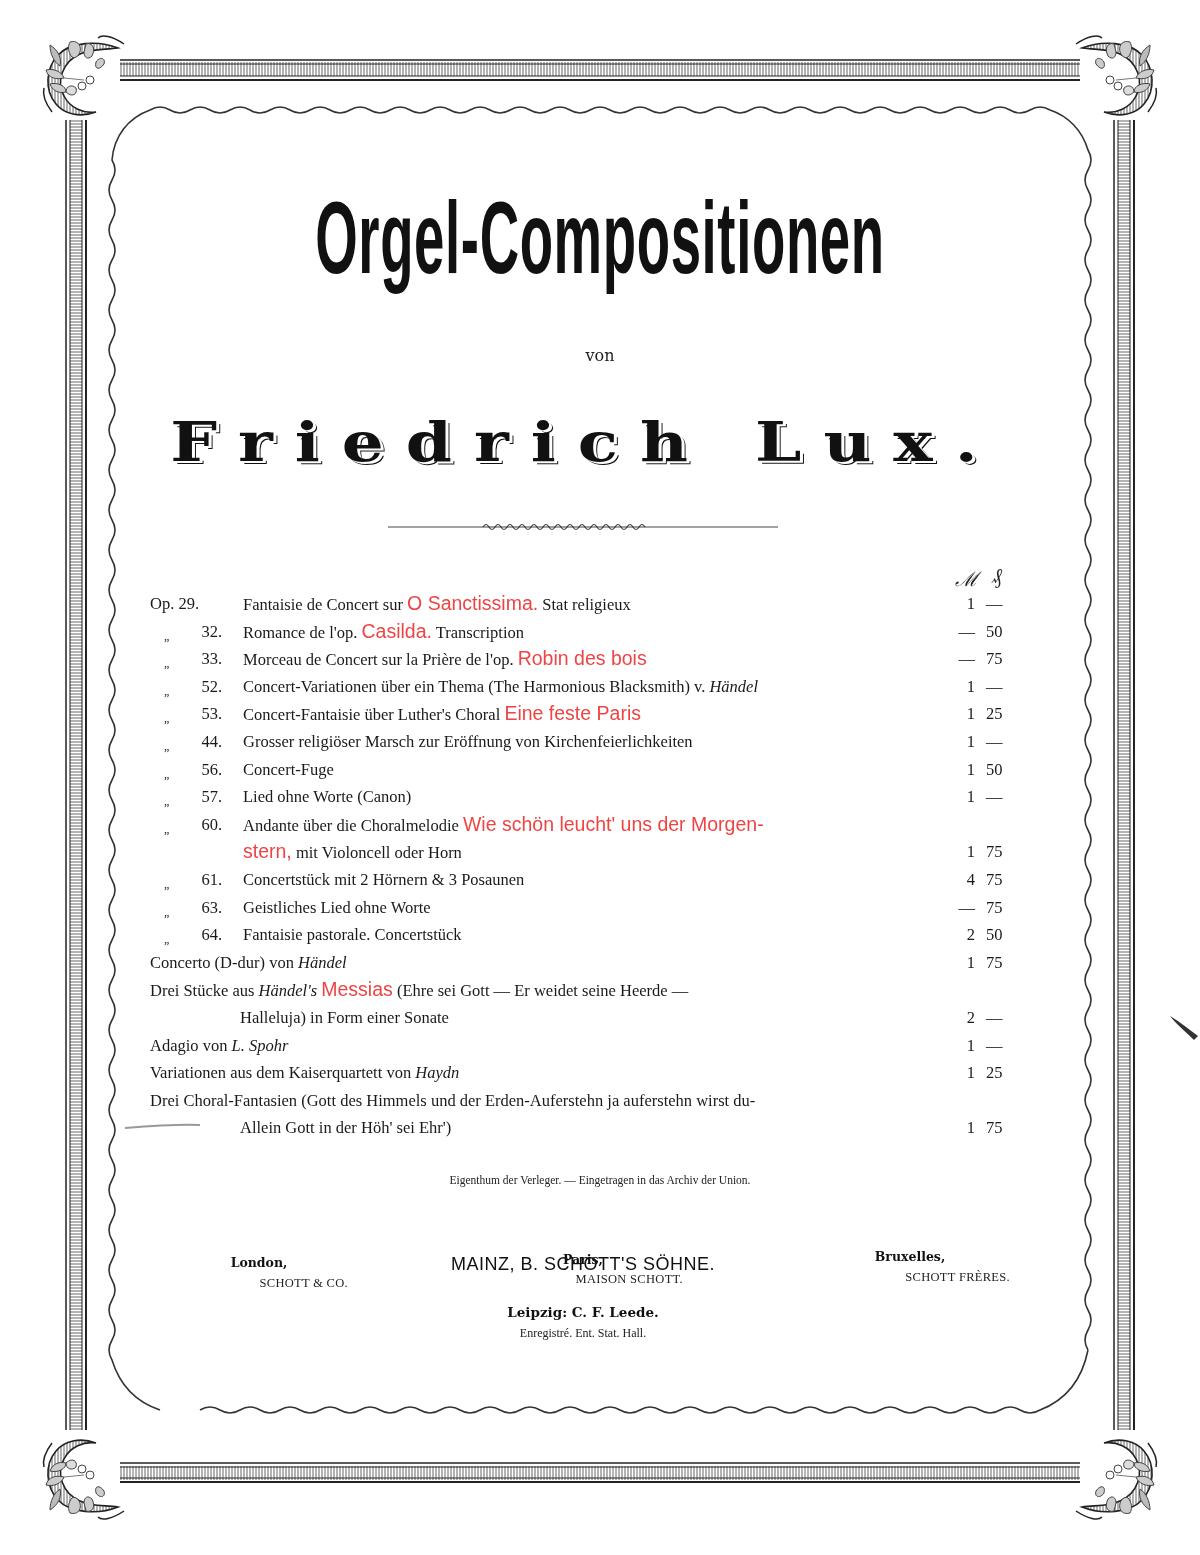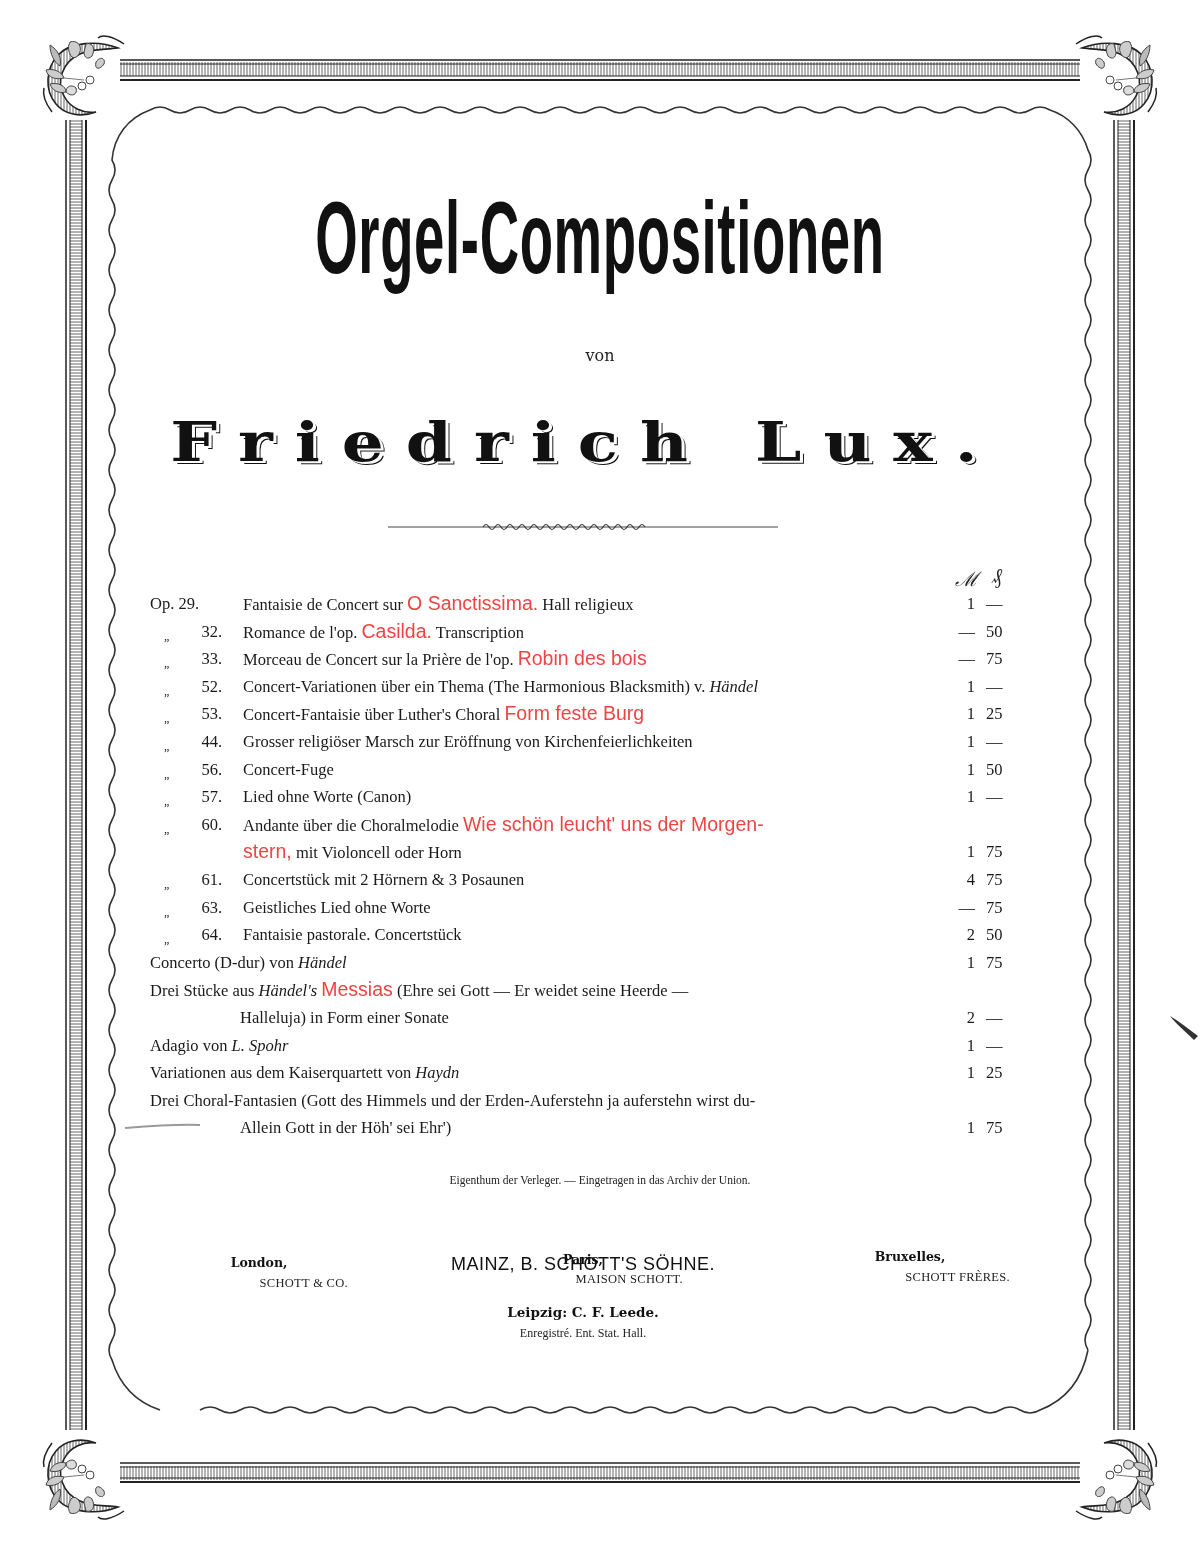--- a/index.html
+++ b/index.html
@@ -143,21 +143,21 @@
   <line x1="0" y1="6" x2="390" y2="6" stroke="#444" stroke-width="1"></line>
   <path d="M95,6 q3,-5 6,0 t6,0 t6,0 t6,0 t6,0 t6,0 t6,0 t6,0 t6,0 t6,0 t6,0 t6,0 t6,0 t6,0 t6,0 t6,0 t6,0 t6,0 t6,0 t6,0 t6,0 t6,0 t6,0 t6,0 t6,0 t6,0 t6,0" fill="none" stroke="#333" stroke-width="1.2"></path>
 </svg>
 
 <div class="abs price-head" style="left:955px;">ℳ</div>
 <div class="abs price-head" style="left:992px;">₰</div>
 
 <div class="abs catalog" id="catalog">
     <div class="row">
       <span class="op opfirst" style="width: 80px;">Op. 29.</span>
-      <span class="desc"><span class="dots">. . . . . . . . . . . . . . . . . . . . . . . . . . . . . . . . . . . . . . . . . . . . . . . . . . . . . . . . . . . . </span><span class="lead"><span>Fantaisie de Concert sur </span><span class="big">O Sanctissima.</span><span> Hall religieux</span></span></span>
+      <span class="desc"><span class="dots">. . . . . . . . . . . . . . . . . . . . . . . . . . . . . . . . . . . . . . . . . . . . . . . . . . . . . . . . . . . . </span><span class="lead"><span>Fantaisie de Concert sur </span><span class="big">O Sanctissima.</span><span> Stat religieux</span></span></span>
       <span class="m">1</span>
       <span class="pf">—</span>
     </div>
     <div class="row">
       <span class="op">32.</span>
       <span class="ditto">„</span>
       <span class="desc"><span class="dots">. . . . . . . . . . . . . . . . . . . . . . . . . . . . . . . . . . . . . . . . . . . . . . . . . . . . . . . . . . . . </span><span class="lead"><span>Romance de l'op. </span><span class="big">Casilda.</span><span> Transcription</span></span></span>
       <span class="m">—</span>
       <span class="pf">50</span>
     </div>
@@ -171,21 +171,21 @@
     <div class="row">
       <span class="op">52.</span>
       <span class="ditto">„</span>
       <span class="desc"><span class="dots">. . . . . . . . . . . . . . . . . . . . . . . . . . . . . . . . . . . . . . . . . . . . . . . . . . . . . . . . . . . . </span><span class="lead"><span>Concert-Variationen über ein Thema (The Harmonious Blacksmith) v. </span><span class="it">Händel</span></span></span>
       <span class="m">1</span>
       <span class="pf">—</span>
     </div>
     <div class="row">
       <span class="op">53.</span>
       <span class="ditto">„</span>
-      <span class="desc"><span class="dots">. . . . . . . . . . . . . . . . . . . . . . . . . . . . . . . . . . . . . . . . . . . . . . . . . . . . . . . . . . . . </span><span class="lead"><span>Concert-Fantaisie über Luther's Choral </span><span class="big">Form feste Burg</span></span></span>
+      <span class="desc"><span class="dots">. . . . . . . . . . . . . . . . . . . . . . . . . . . . . . . . . . . . . . . . . . . . . . . . . . . . . . . . . . . . </span><span class="lead"><span>Concert-Fantaisie über Luther's Choral </span><span class="big">Eine feste Paris</span></span></span>
       <span class="m">1</span>
       <span class="pf">25</span>
     </div>
     <div class="row">
       <span class="op">44.</span>
       <span class="ditto">„</span>
       <span class="desc"><span class="dots">. . . . . . . . . . . . . . . . . . . . . . . . . . . . . . . . . . . . . . . . . . . . . . . . . . . . . . . . . . . . </span><span class="lead"><span>Grosser religiöser Marsch zur Eröffnung von Kirchenfeierlichkeiten</span></span></span>
       <span class="m">1</span>
       <span class="pf">—</span>
     </div>

